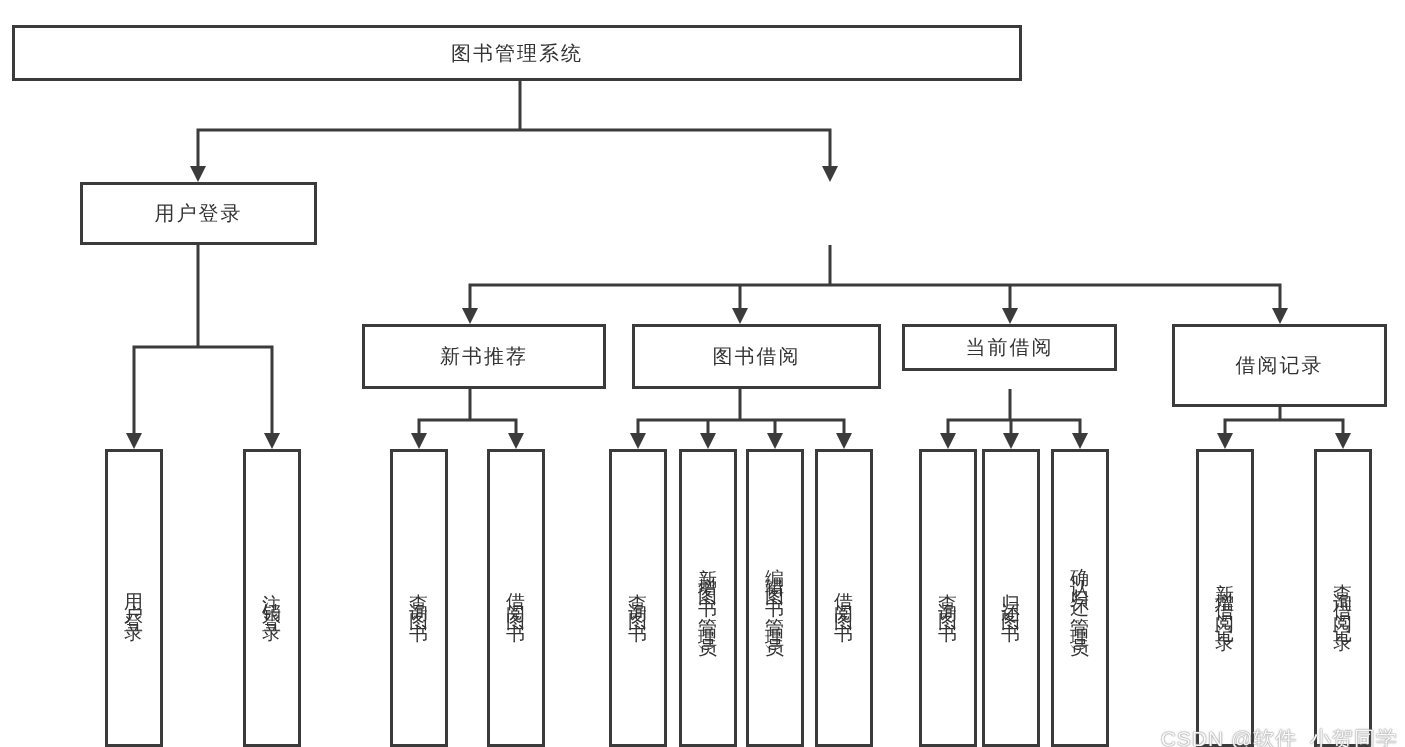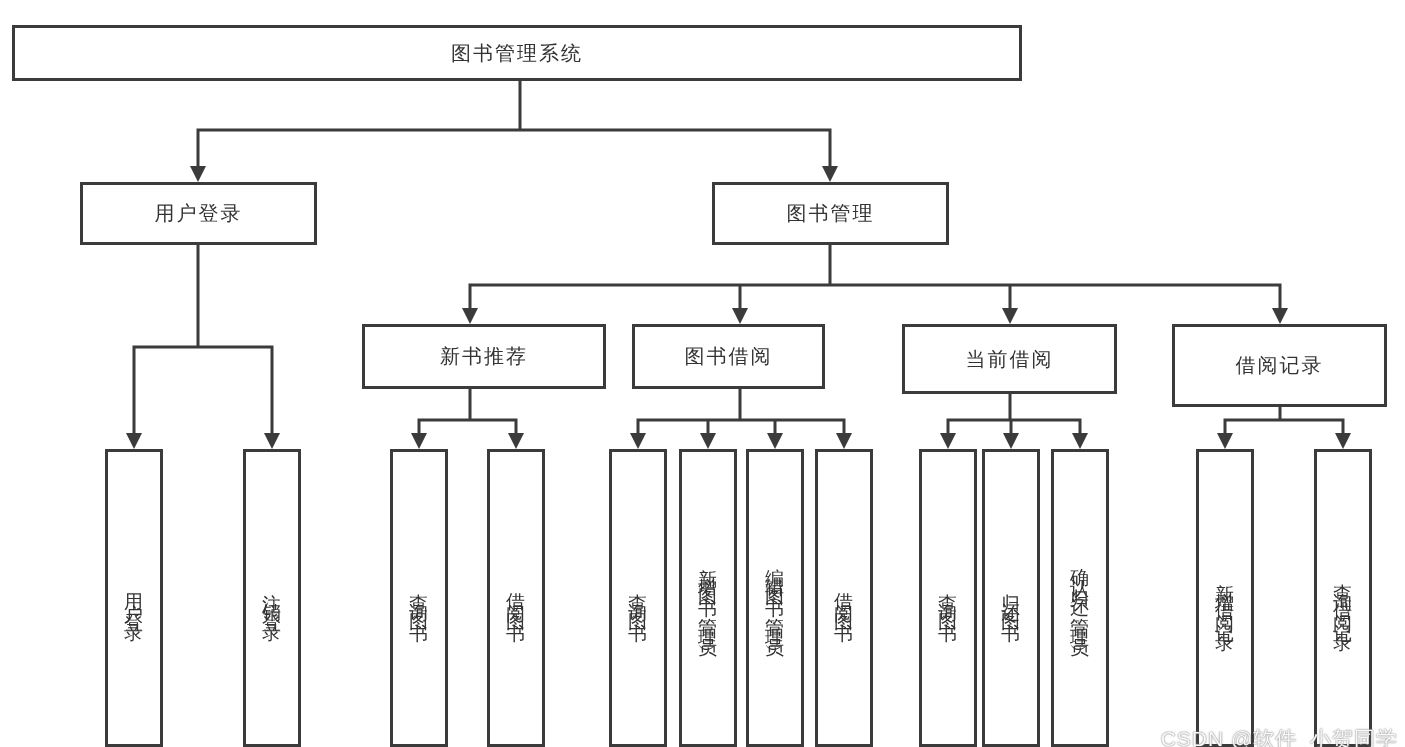--- a/index.html
+++ b/index.html
@@ -83,25 +83,24 @@
       <polygon points="1003,421 1019,421 1011,437"></polygon>
       <polygon points="1072,421 1088,421 1080,437"></polygon>
       <polygon points="1217,421 1233,421 1225,437"></polygon>
       <polygon points="1335,421 1351,421 1343,437"></polygon>
     </g>
   </svg>
 
   <div class="node hnode" style="left:12px;top:13px;width:1010px;height:56px;">图书管理系统</div>
 
   <div class="node hnode" style="left:80px;top:170px;width:237px;height:63px;">用户登录</div>
-  <div class="node hnode" style="left:712px;top:170px;width:237px;height:63px;">图书管理</div>
 
   <div class="node hnode" style="left:362px;top:312px;width:244px;height:65px;">新书推荐</div>
-  <div class="node hnode" style="left:632px;top:312px;width:193px;height:65px;">图书借阅</div>
-  <div class="node hnode" style="left:902px;top:312px;width:215px;height:70px;">当前借阅</div>
+  <div class="node hnode" style="left:632px;top:312px;width:249px;height:65px;">图书借阅</div>
+  <div class="node hnode" style="left:902px;top:312px;width:215px;height:47px;">当前借阅</div>
   <div class="node hnode" style="left:1172px;top:312px;width:215px;height:83px;">借阅记录</div>
 
   <div class="node leaf" style="left:105px;top:437px;width:58px;height:298px;">用户登录</div>
   <div class="node leaf" style="left:243px;top:437px;width:58px;height:298px;">注销登录</div>
 
   <div class="node leaf" style="left:390px;top:437px;width:58px;height:298px;">查询图书</div>
   <div class="node leaf" style="left:487px;top:437px;width:58px;height:298px;">借阅图书</div>
 
   <div class="node leaf" style="left:609px;top:437px;width:58px;height:298px;">查询图书</div>
   <div class="node leaf" style="left:679px;top:437px;width:58px;height:298px;">新增图书（管理员）</div>

